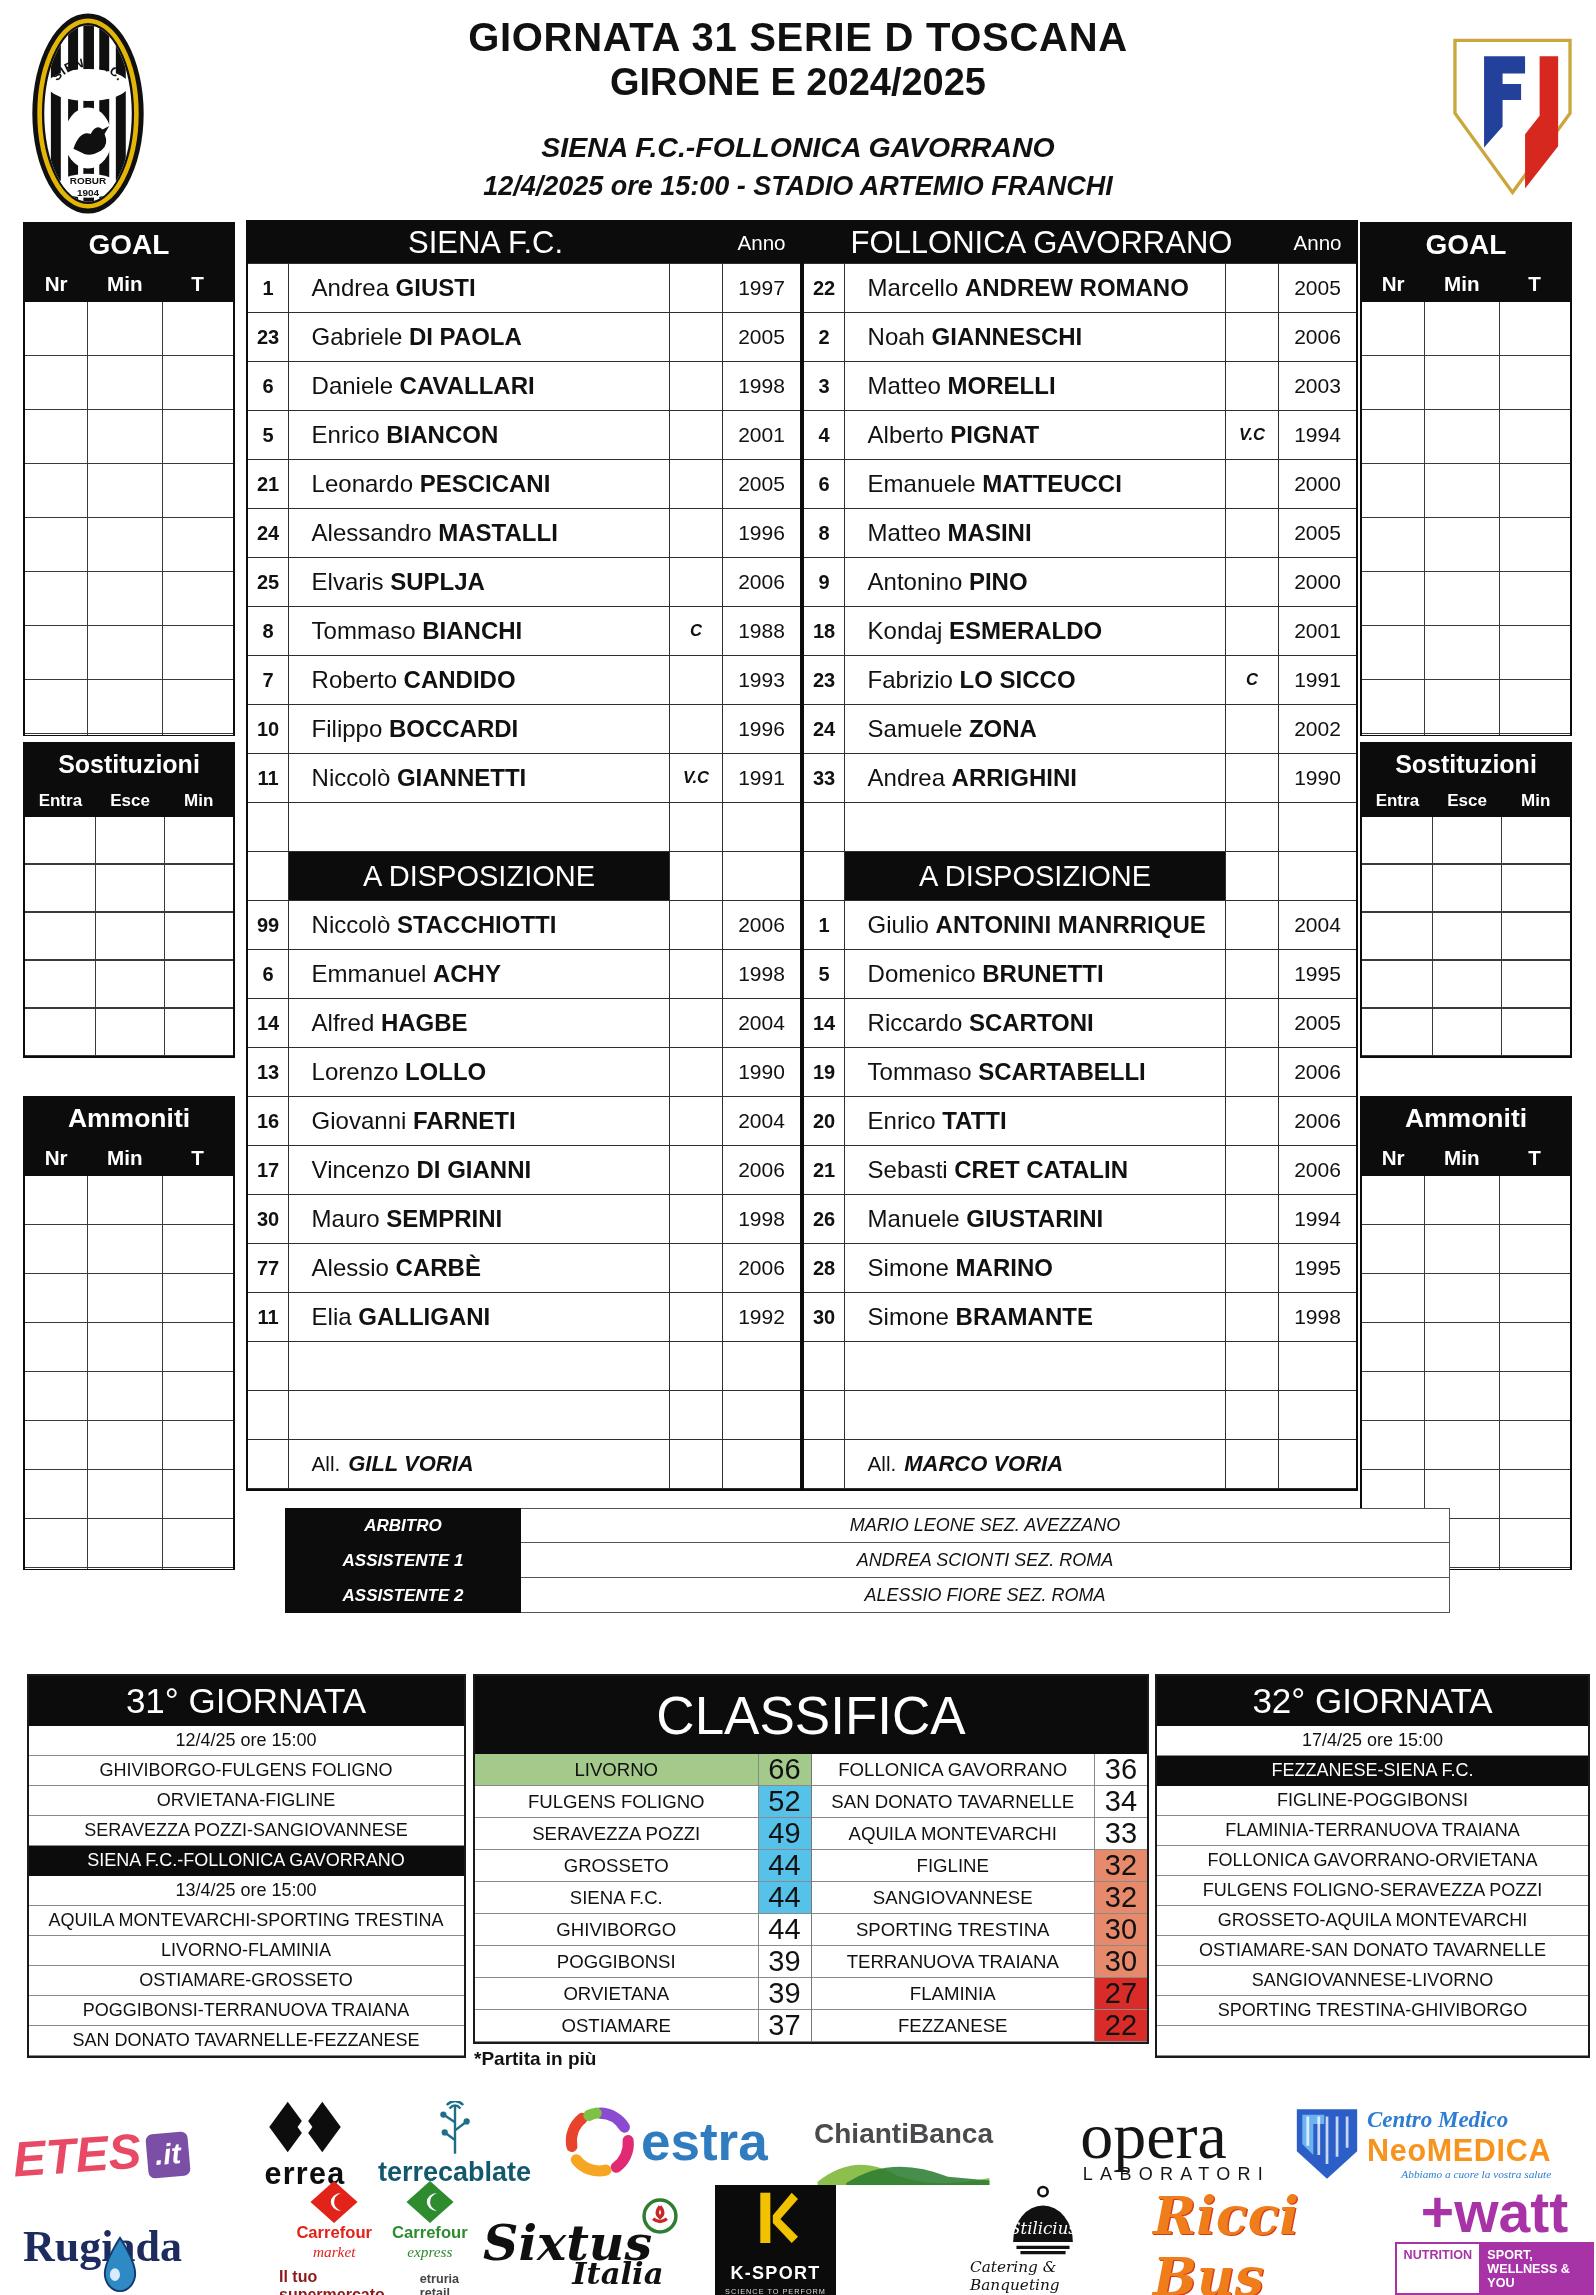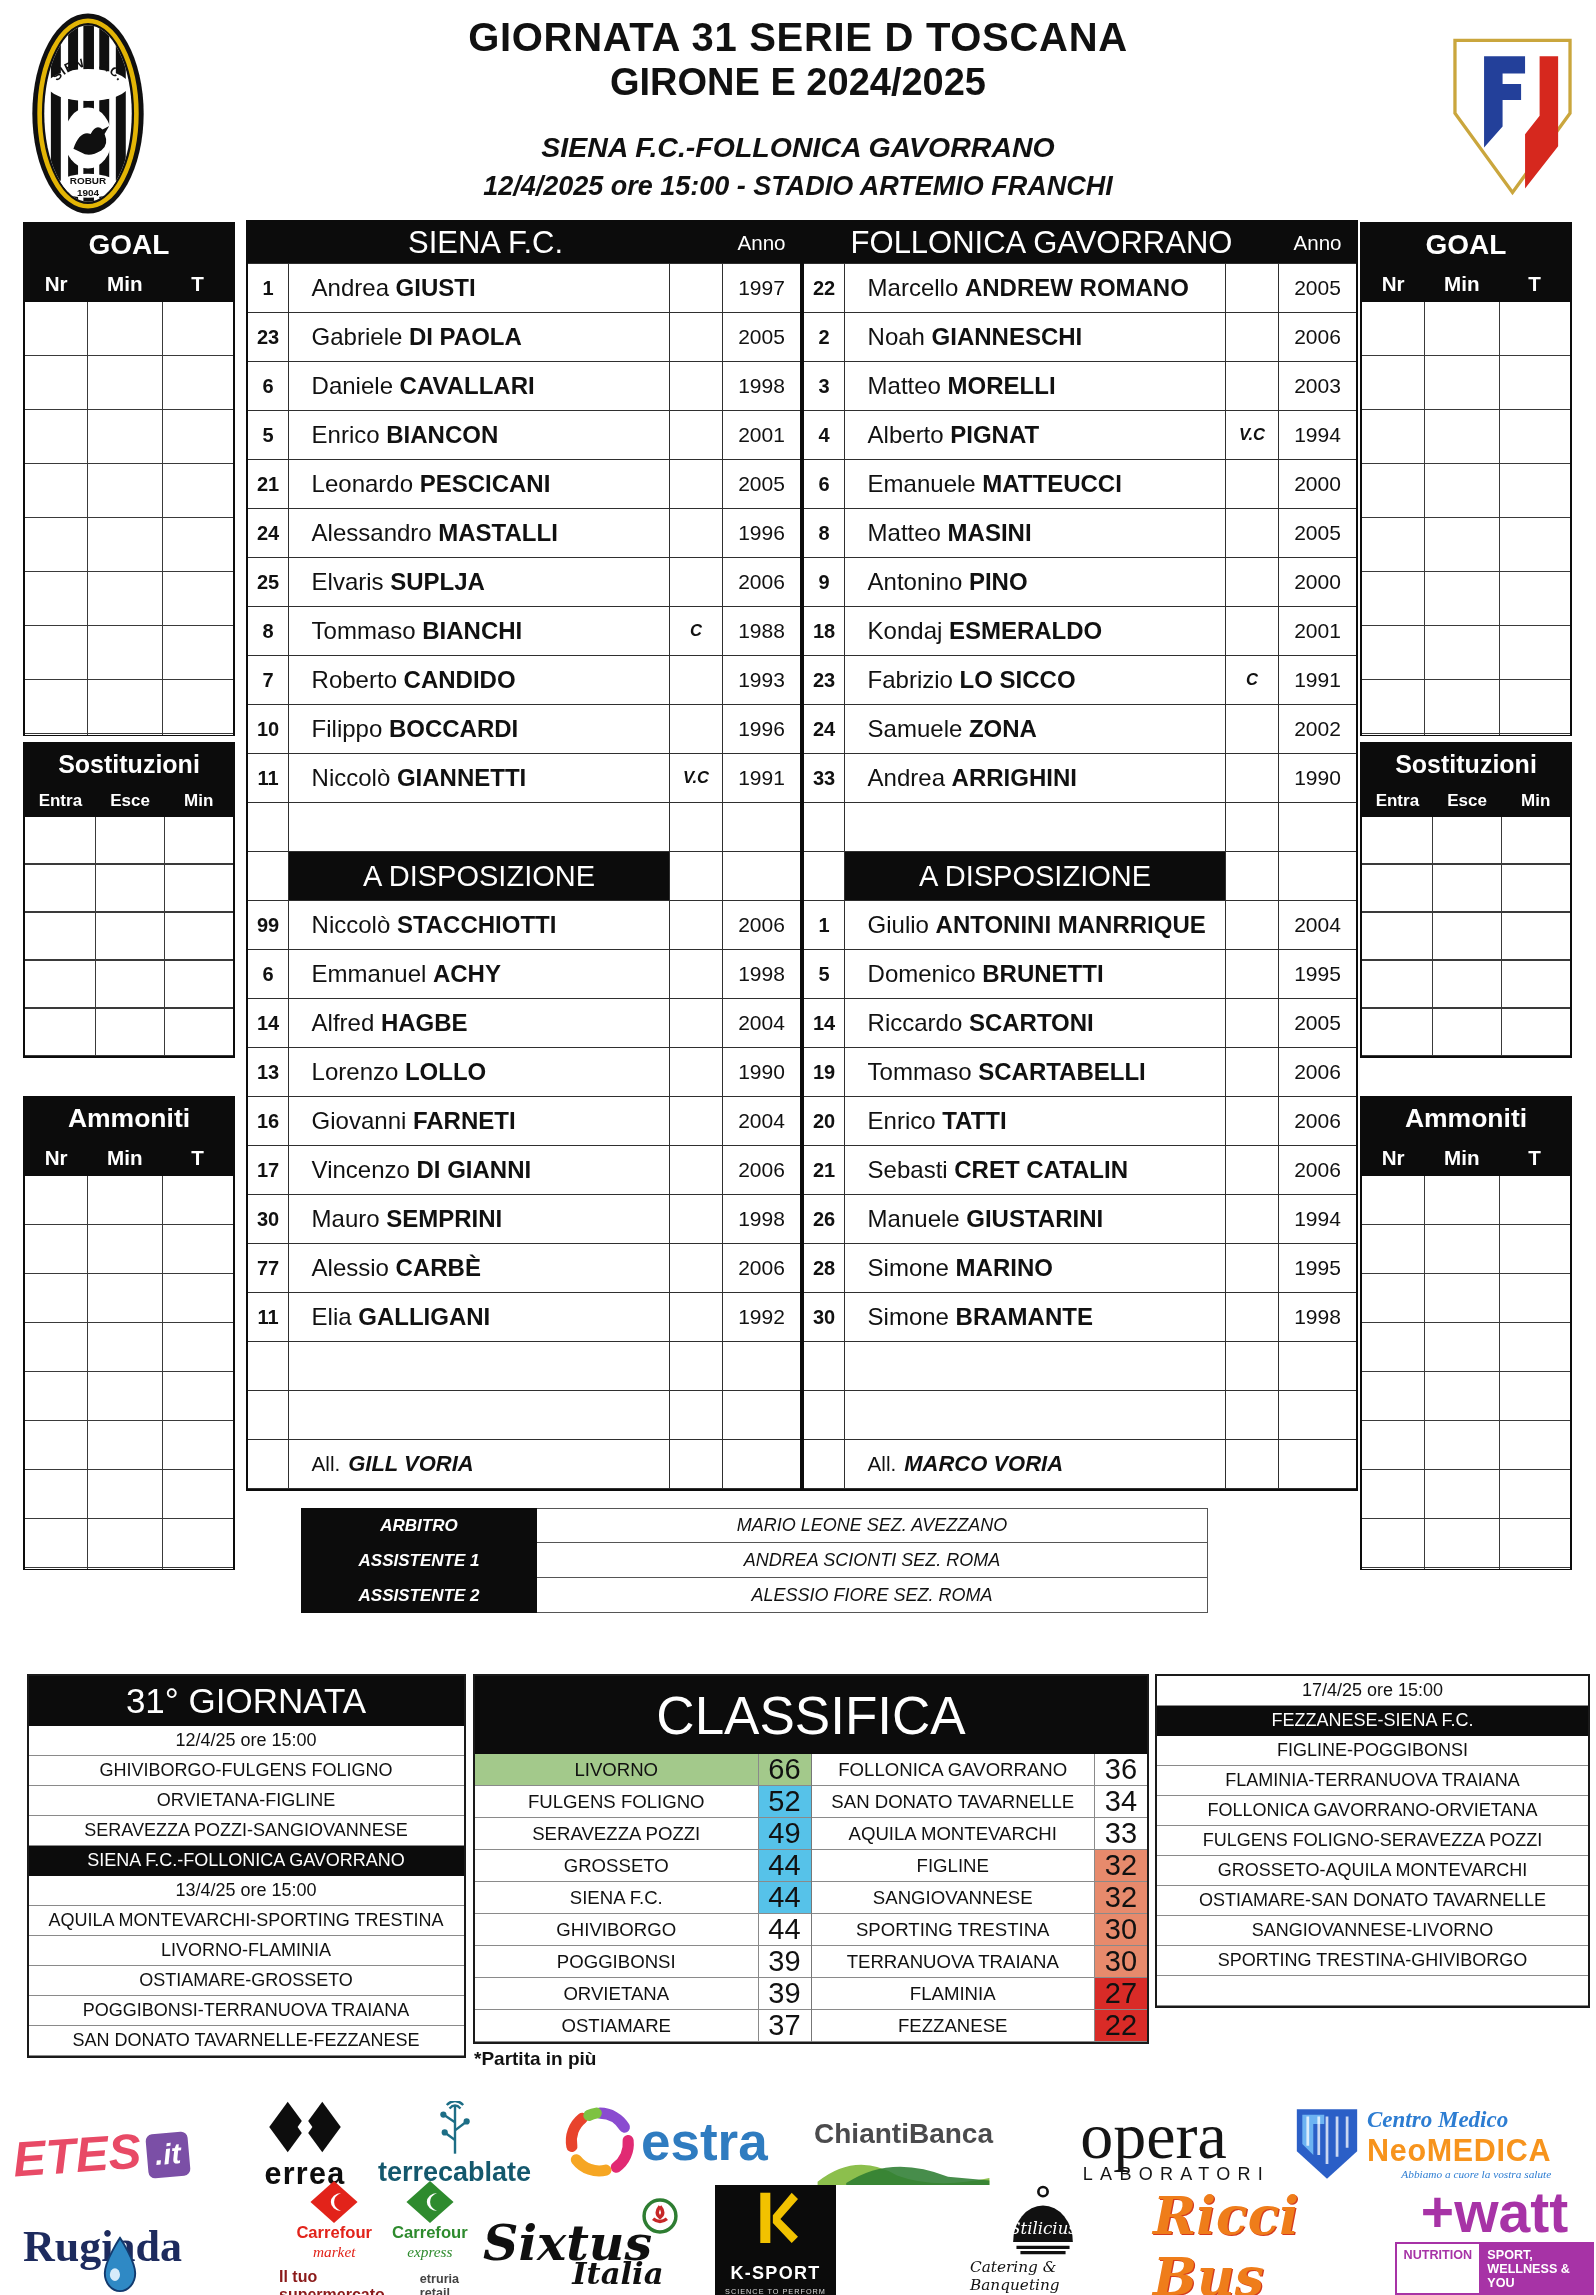--- a/index.html
+++ b/index.html
@@ -690,21 +690,21 @@
     <div class="dc">
       <div class="rc"></div>
       <div class="rc c-name">
         <span class="coach-label">All.</span>
         <span class="coach-name">MARCO VORIA</span>
       </div>
       <div class="rc"></div><div class="rc l"></div>
     </div>
   </div>
 
-  <div class="abs" style="left:301px;top:1508px;width:907px">
+  <div class="abs" style="left:285px;top:1508px;width:1165px">
 
       <div class="orow">
         <div class="olabel">ARBITRO</div>
         <div class="ovalue">MARIO LEONE SEZ. AVEZZANO</div>
       </div>
 
       <div class="orow">
         <div class="olabel">ASSISTENTE 1</div>
         <div class="ovalue">ANDREA SCIONTI SEZ. ROMA</div>
       </div>
@@ -838,20 +838,21 @@
           <div class="dc">
             <div class="cname">FEZZANESE</div>
             <div class="cpts red">22</div>
           </div>
         </div>
     </div>
   </div>
   <div class="abs footnote" style="left:474px;top:2048px">*Partita in più</div>
 
   <div class="abs fx" style="left:1155px;top:1674px;width:435px">
+    <div class="fxhead">32° GIORNATA</div>
     <div>
 
         <div class="fxrow date">17/4/25 ore 15:00</div>
 
         <div class="fxrow hl">FEZZANESE-SIENA F.C.</div>
 
         <div class="fxrow">FIGLINE-POGGIBONSI</div>
 
         <div class="fxrow">FLAMINIA-TERRANUOVA TRAIANA</div>
 

